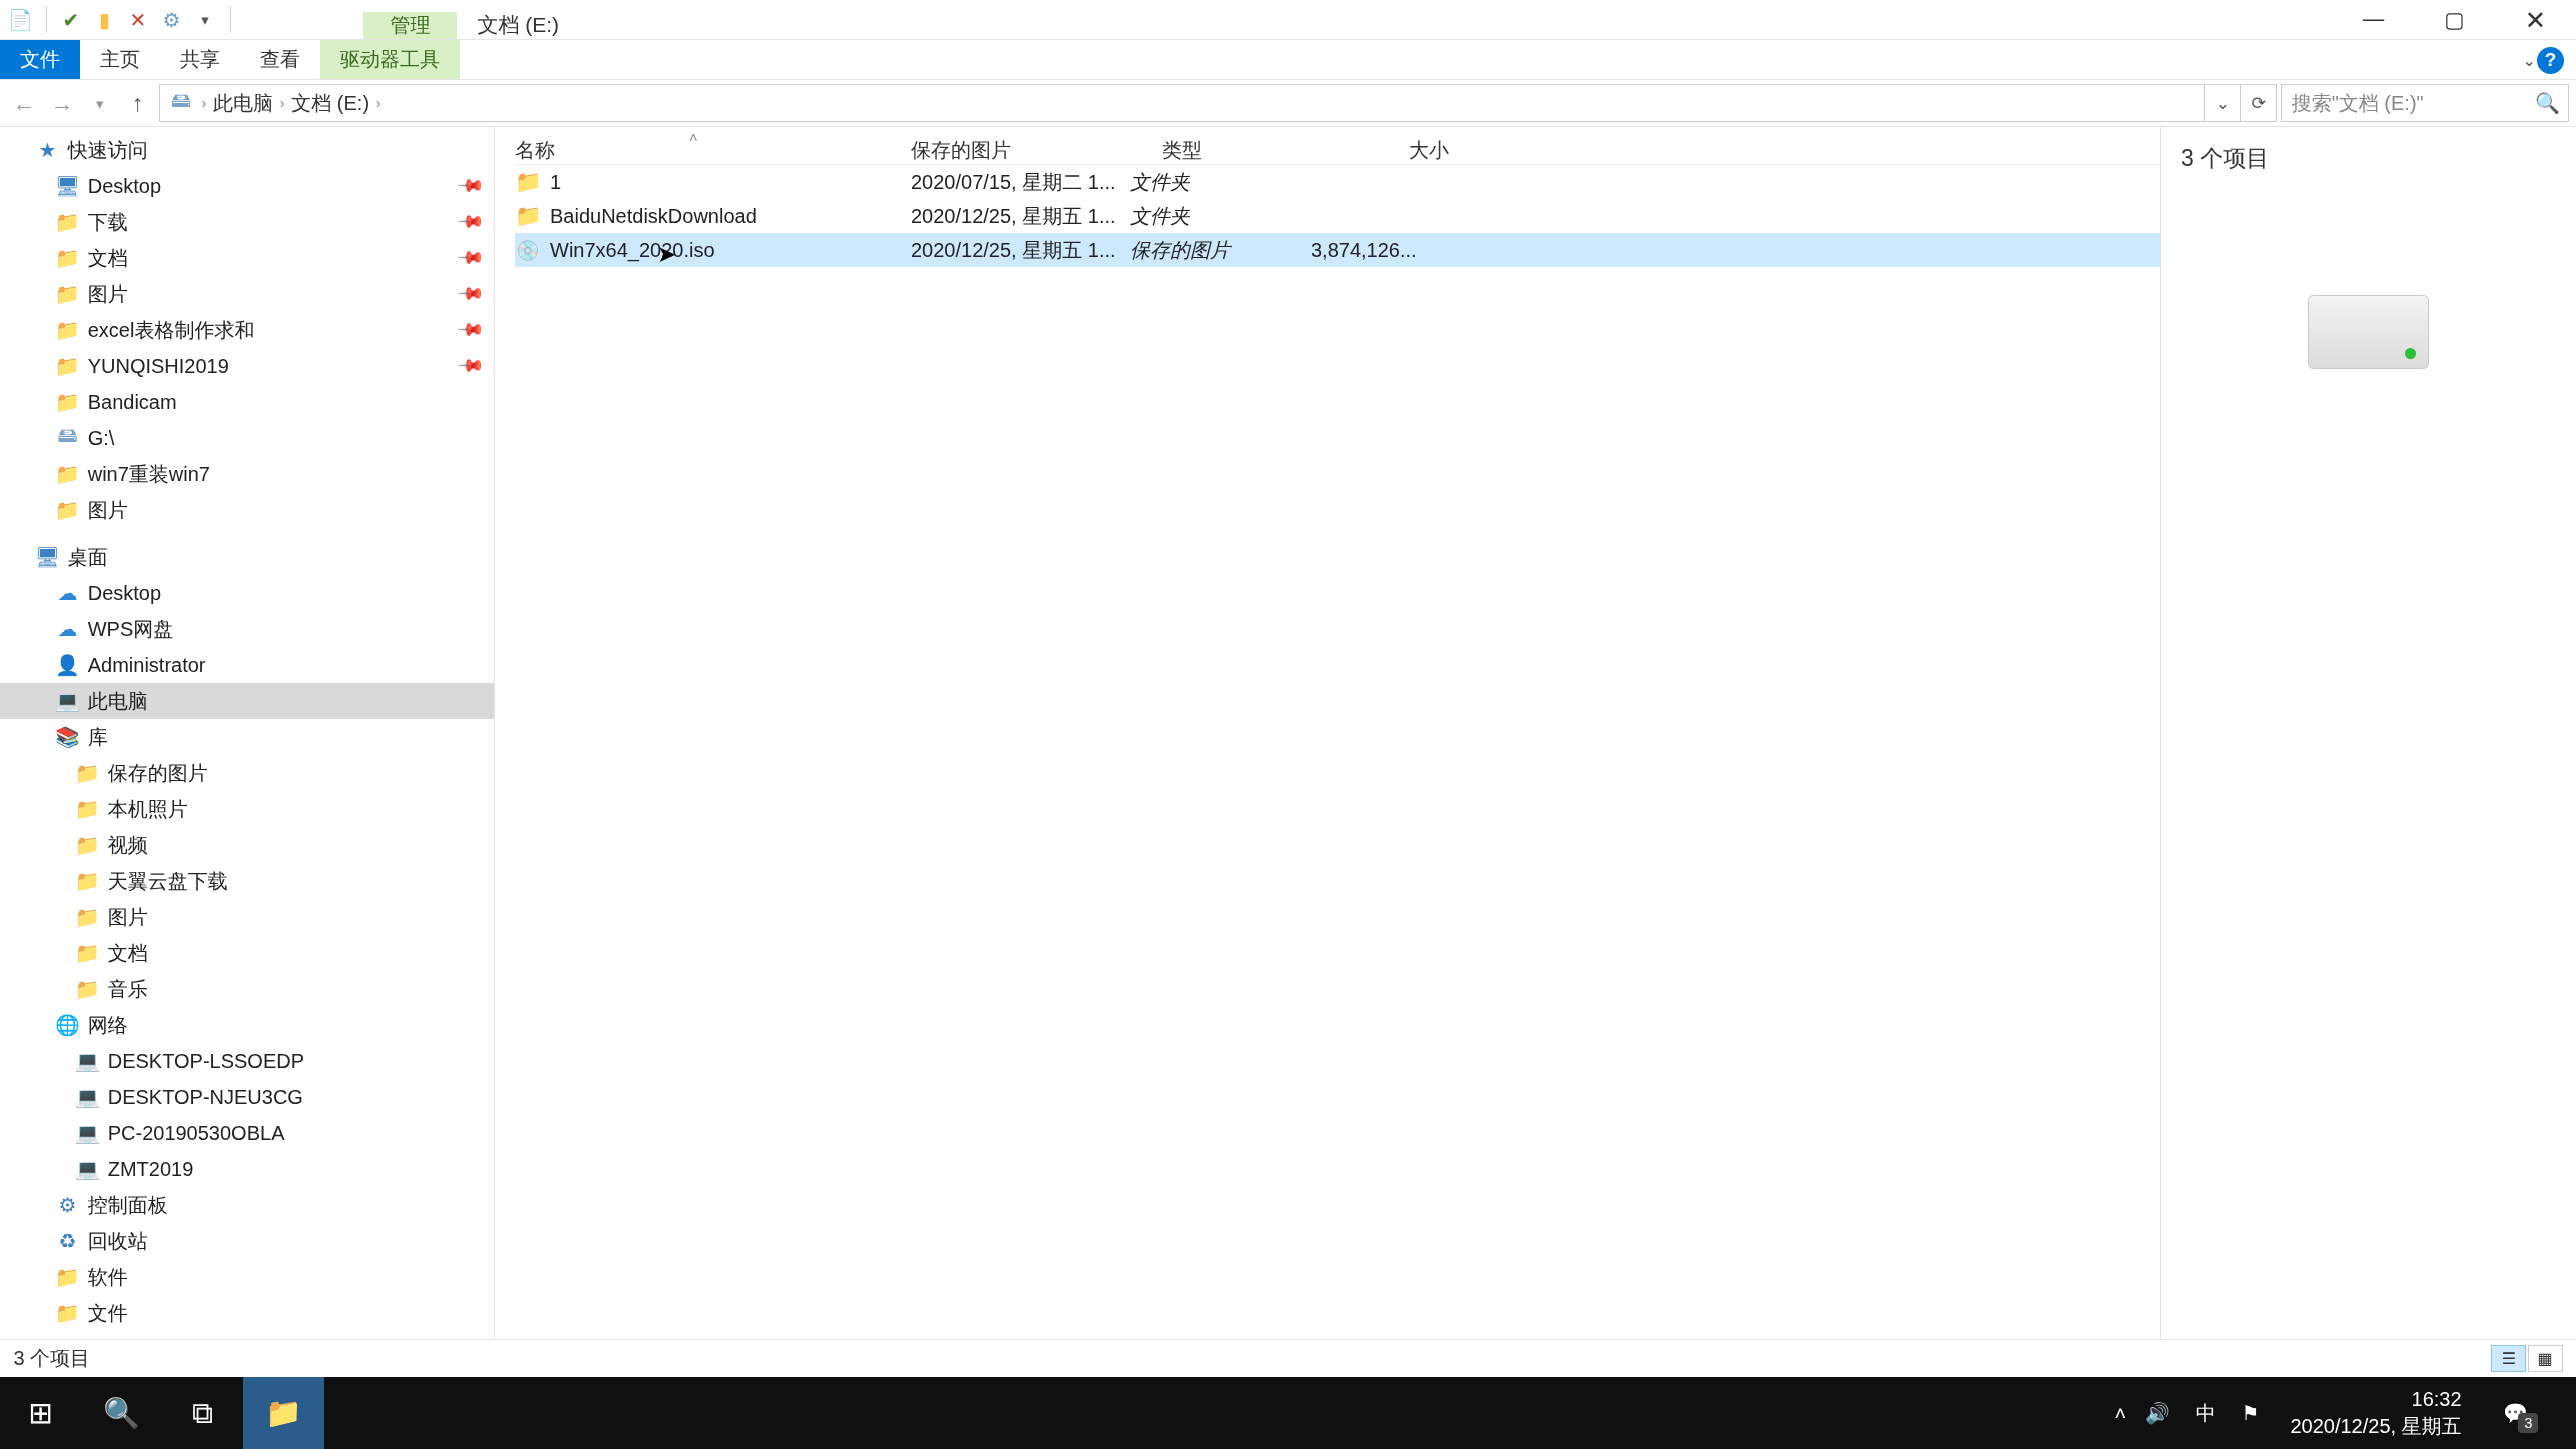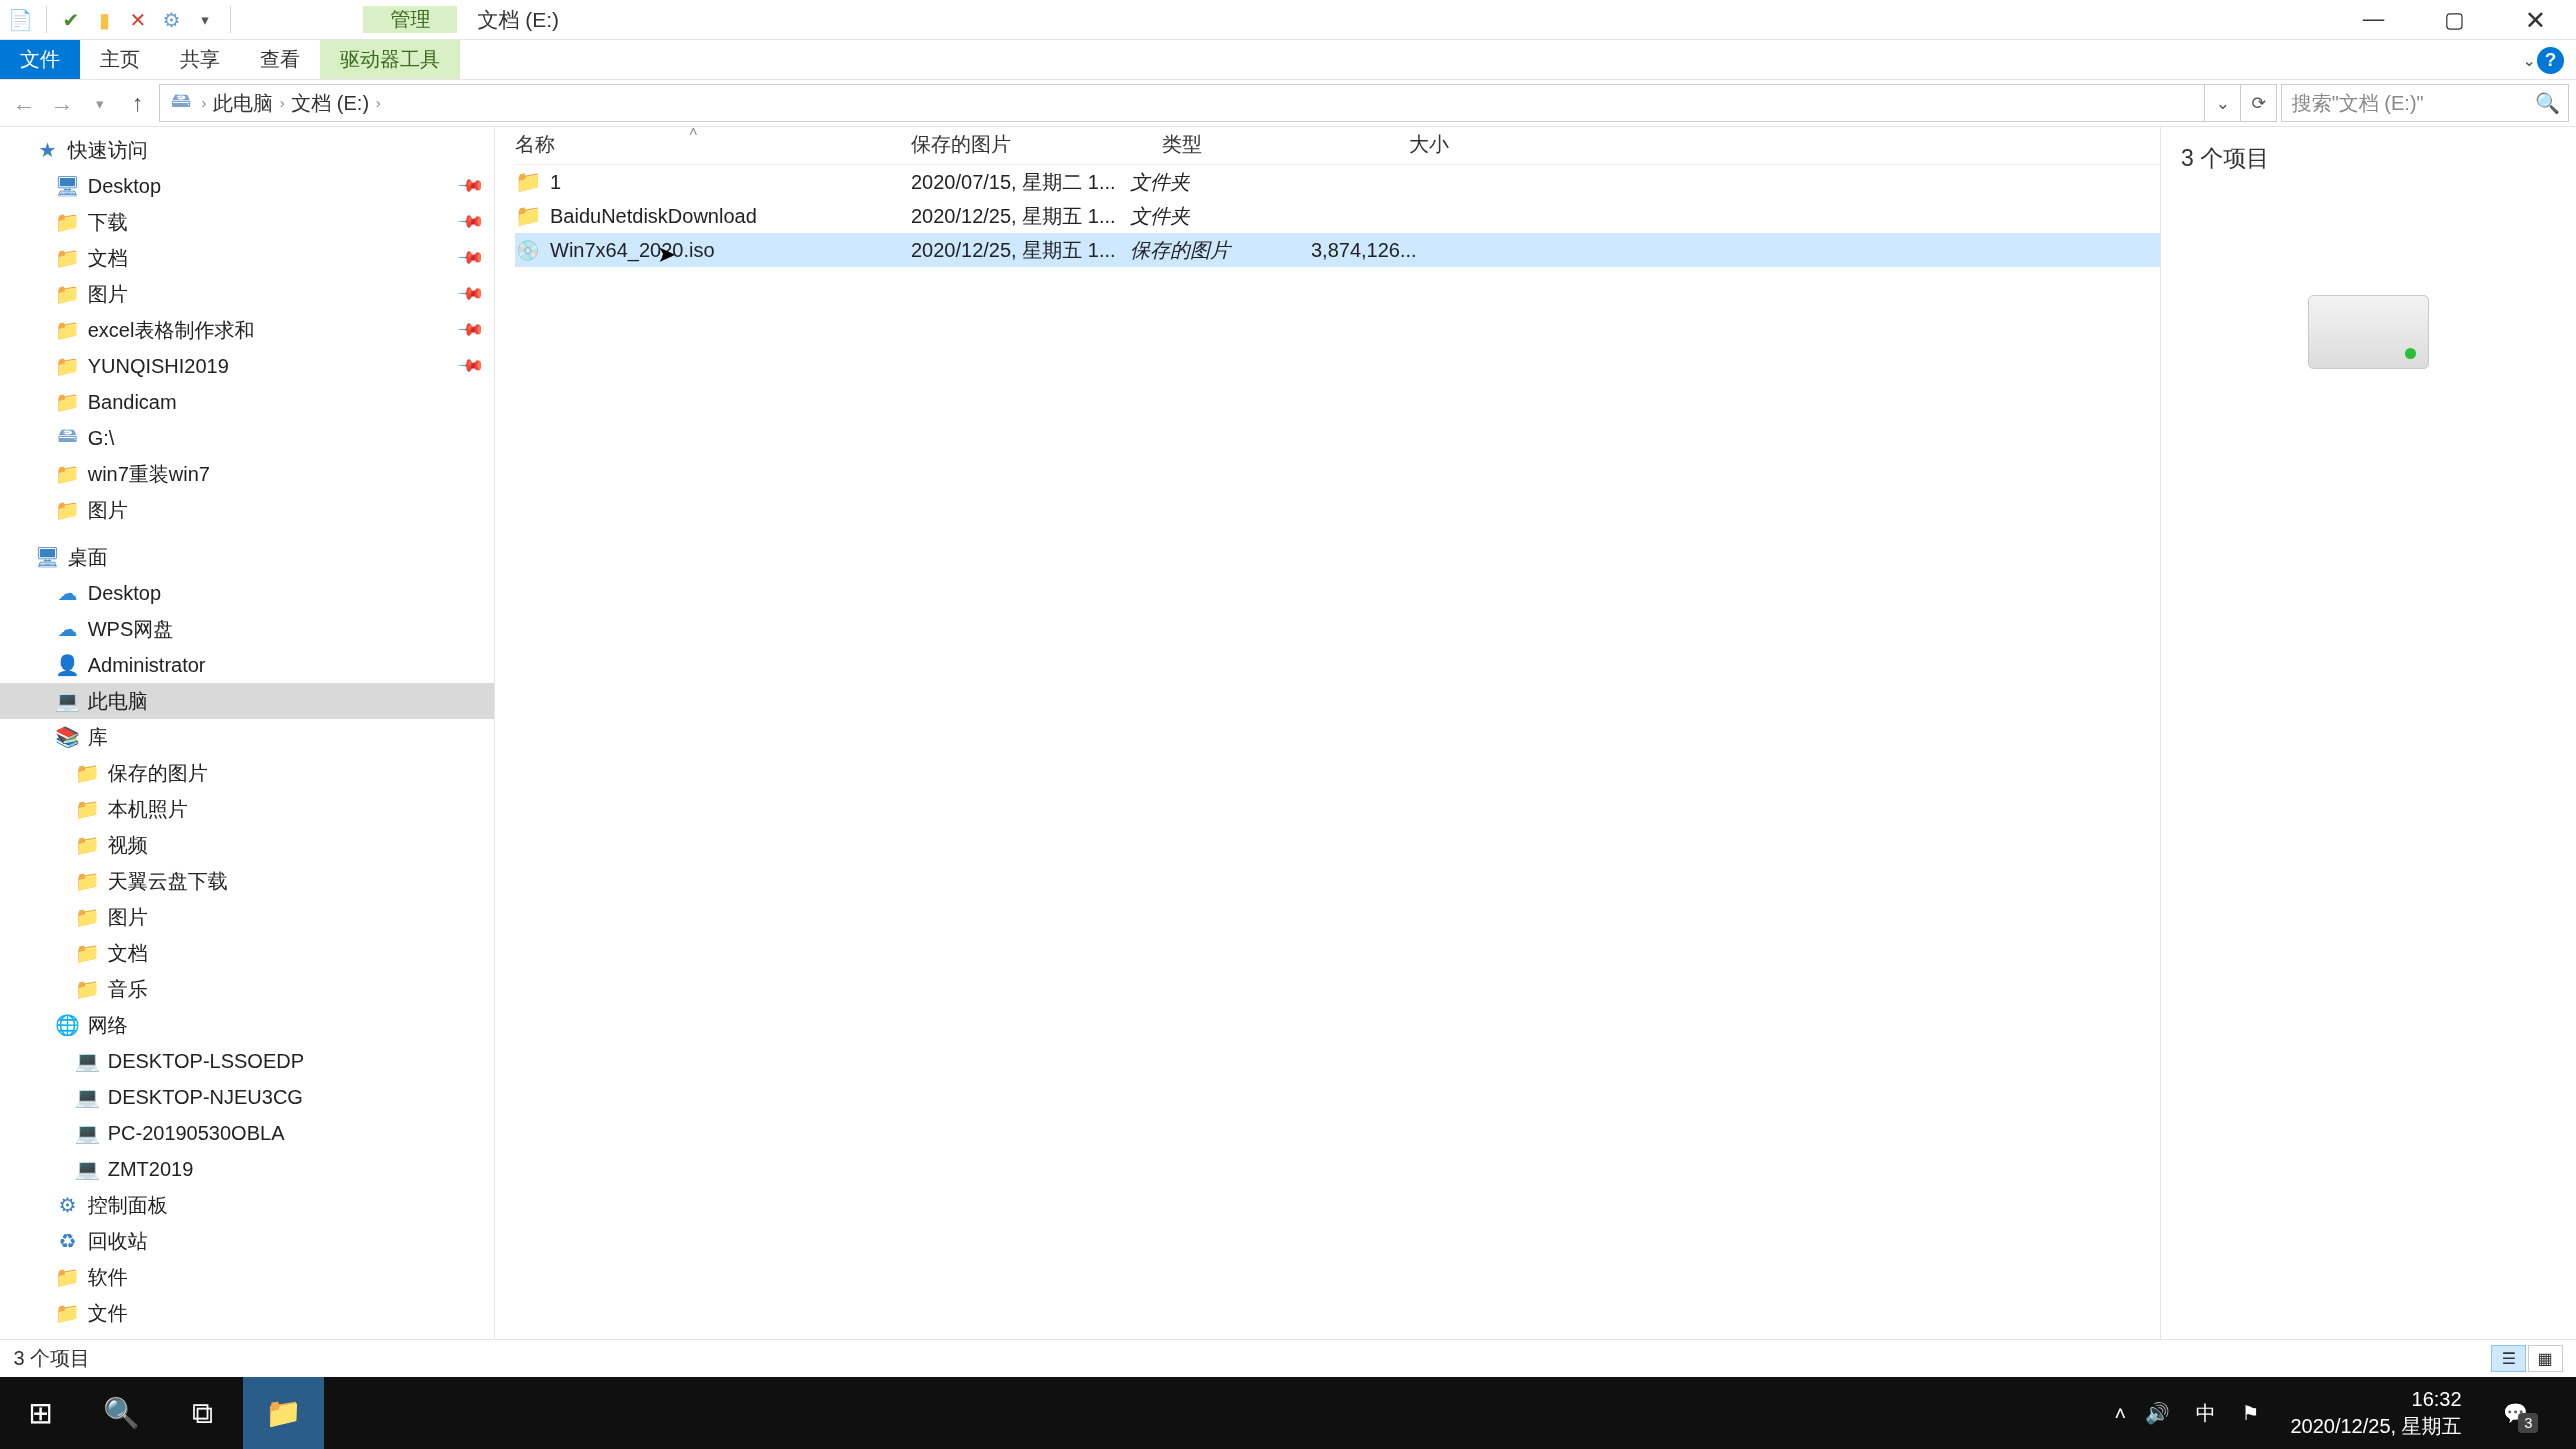--- a/index.html
+++ b/index.html
@@ -4,21 +4,21 @@
 <style>
 * { box-sizing: border-box; margin: 0; padding: 0; font-family: "Microsoft YaHei", "Segoe UI", sans-serif; }
 html, body { width: 2576px; height: 1449px; background: #fff; overflow: hidden; font-size: 21px; }
 
 
 .titlebar { height: 40px; display: flex; align-items: stretch; background: #fff; border-bottom: 0.7px solid #e5e5e5; }
 .qat { display: flex; align-items: center; gap: 8px; padding: 0 8px; }
 .qat .ico { width: 25.5px; height: 25.5px; display: flex; align-items: center; justify-content: center; font-size: 20px; }
 .qat .sep { width: 0.7px; height: 27px; background: #d0d0d0; margin: 0 4px; }
 .qat .dropdown { color: #555; font-size: 14.8px; }
-.tabarea { display: flex; align-items: center; margin-left: 121px; }
+.tabarea { display: flex; align-items: flex-end; margin-left: 121px; }
 .ctx-tab { background: #d9f0c6; padding: 0 27px; display: flex; align-items: center; color: #3a6b1f; font-size: 20px; }
 .titlelabel { padding: 0 20px; display: flex; align-items: center; color: #333; }
 .spacer { flex: 1; }
 .winbtns { display: flex; }
 .winbtn { width: 81px; display: flex; align-items: center; justify-content: center; font-size: 21.5px; color: #333; }
 .winbtn.close { font-size: 25.5px; }
 .help { width: 40px; display: flex; align-items: center; justify-content: center; }
 .help-circle { width: 27px; height: 27px; border-radius: 50%; background: #0078d7; color: #fff; display: flex; align-items: center; justify-content: center; font-size: 19px; font-weight: bold; }
 
 
@@ -57,21 +57,21 @@
 .ic.net { color: #3b82c4; }
 .ic.pc { color: #3b82c4; }
 .ic.lib { color: #d4a040; }
 .ic.cloud { color: #2e88d6; }
 .ic.ctrl { color: #3b82c4; }
 .ic.recycle { color: #3b82c4; }
 .ic.user { color: #d08820; }
 
 .listpane { flex: 1; display: flex; }
 .listarea { flex: 1; padding: 4px 0 0 20px; }
-.cols { display: flex; height: 34px; align-items: flex-start; border-bottom: 0.7px solid #eee; font-size: 20px; color: #333; }
+.cols { display: flex; height: 34px; align-items: flex-end; border-bottom: 0.7px solid #eee; font-size: 20px; color: #333; }
 .col { position: relative; }
 .col.name { width: 396px; }
 .col.date { width: 219px; }
 .col.type { width: 181px; margin-left: 32px; }
 .col.size { width: 114px; text-align: right; padding-right: 8px; }
 .col .sort { position: absolute; top: -6.7px; left: 174px; color: #888; font-size: 14.8px; }
 .row { display: flex; height: 34px; align-items: center; font-size: 20px; color: #222; }
 .row.selected { background: #cde8ff; }
 .row .c { overflow: hidden; white-space: nowrap; text-overflow: ellipsis; }
 .row .c.name { width: 396px; display: flex; align-items: center; gap: 8px; }

